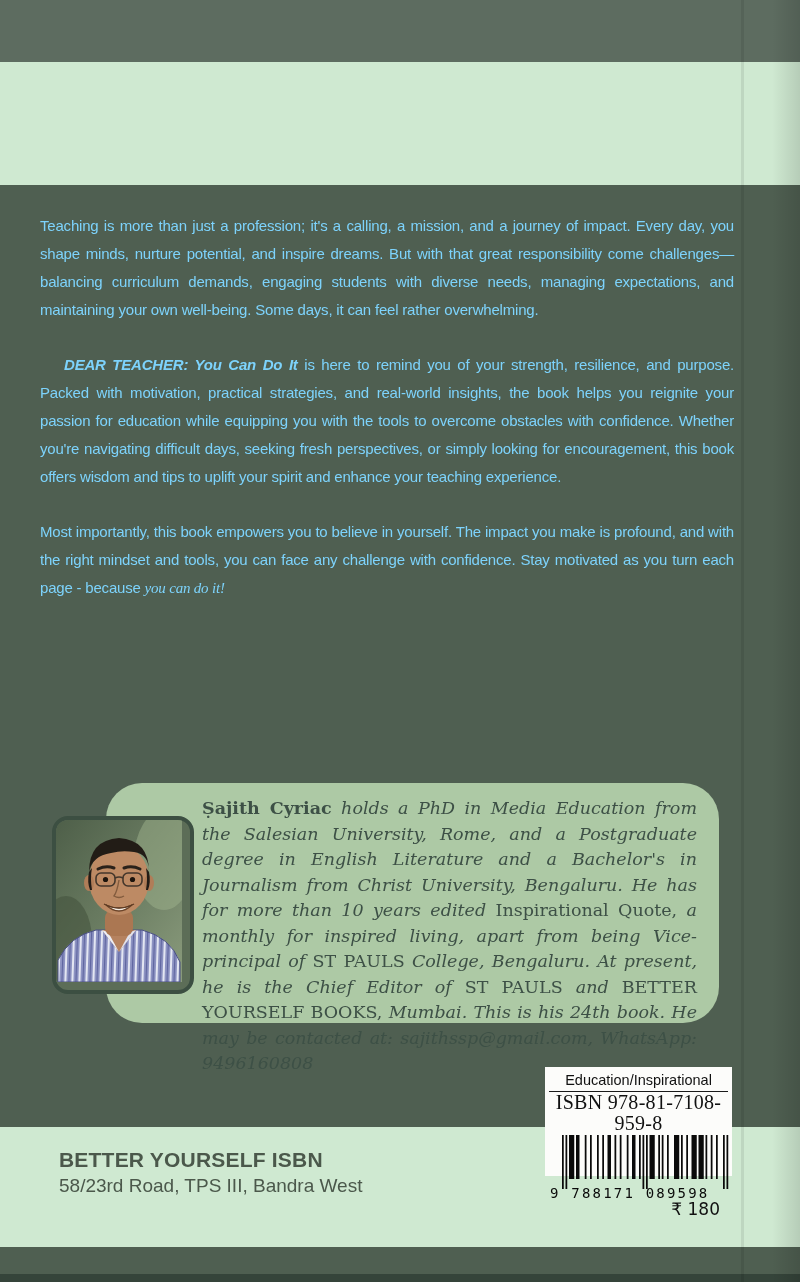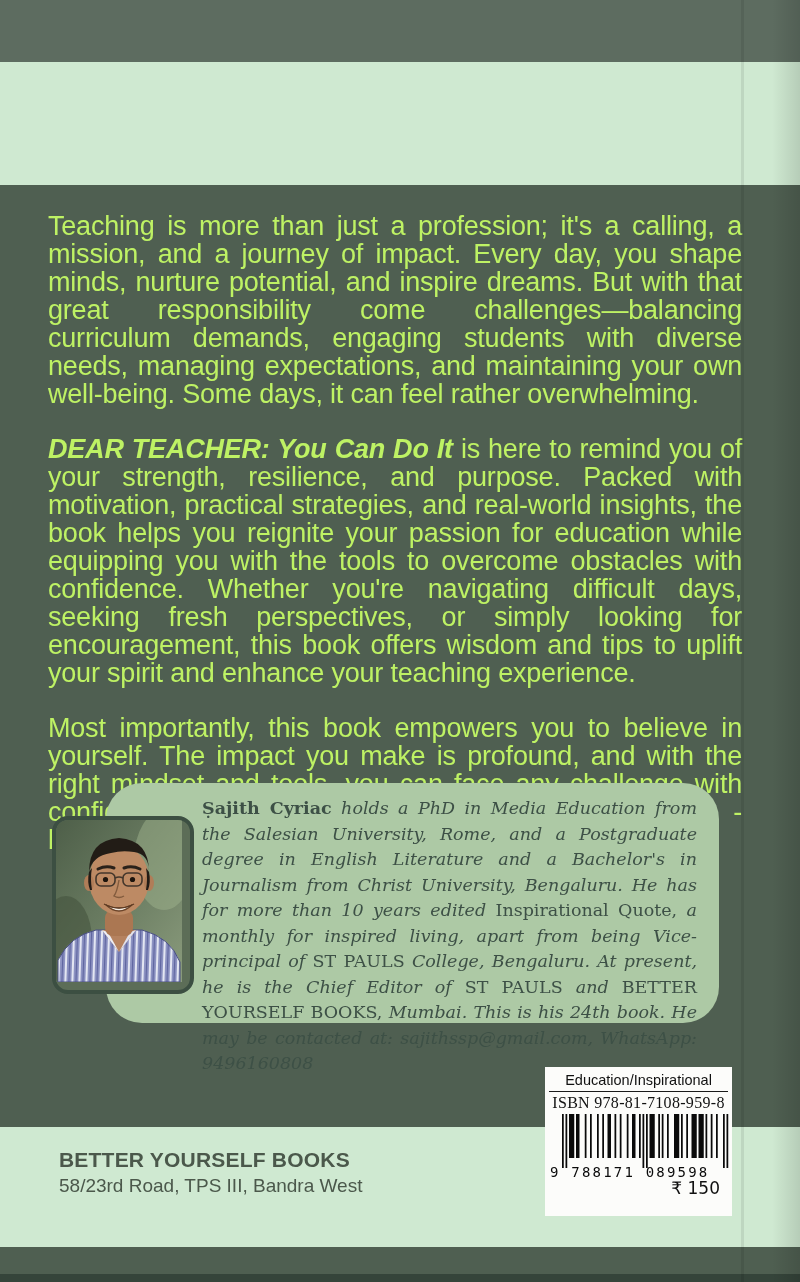--- a/index.html
+++ b/index.html
@@ -7,26 +7,26 @@
     position:relative;width:800px;height:1282px;overflow:hidden;
     background:#4f5f51;font-family:"Liberation Sans","DejaVu Sans",sans-serif;
   }
   .top-band{position:absolute;left:0;top:0;width:800px;height:62px;background:#5d6c60;}
   .mint-top{position:absolute;left:0;top:62px;width:800px;height:123px;background:#cfe9d1;}
   .mint-bottom{position:absolute;left:0;top:1127px;width:800px;height:120px;background:#cfe9d1;}
   .bottom-strip{position:absolute;left:0;top:1247px;width:800px;height:35px;background:#4f5f51;}
   .bottom-edge{position:absolute;left:0;top:1274px;width:800px;height:8px;background:#35443a;}
 
   .blurb{
-    position:absolute;left:48px;top:212px;width:694px;
-    color:#bef264;font-size:27px;line-height:28px;letter-spacing:-0.2px;
+    position:absolute;left:40px;top:212px;width:694px;
+    color:#7dd3fc;font-size:15px;line-height:28px;letter-spacing:-0.2px;
     text-align:justify;
   }
   .blurb p{margin:0 0 27px 0;}
-  .title-bi{font-weight:bold;font-style:italic;}
+  .title-bi{font-weight:bold;font-style:italic;margin-left:24px;}
   .em-i{font-style:italic;font-family:Liberation Serif, serif;}
 
   .bio-box{
     position:absolute;left:106px;top:783px;width:613px;height:240px;
     background:#adc9a5;border-radius:36px;
   }
   .photo-frame{
     position:absolute;left:-54px;top:33px;width:134px;height:170px;
     border:4px solid #3c4f42;border-radius:16px;overflow:hidden;
     background:#5c6d57;
@@ -39,27 +39,27 @@
     color:#3d5046;text-align:justify;
   }
   .bio-name{font-style:normal;font-weight:bold;}
   .bio-roman{font-style:normal;}
 
   .publisher{position:absolute;left:59px;top:1146px;color:#4b584b;}
   .publisher .pub-name{font-weight:bold;font-size:21px;line-height:27px;letter-spacing:0.2px;}
   .publisher .pub-addr{font-size:19px;line-height:26px;}
 
   .barcode-box{
-    position:absolute;left:545px;top:1067px;width:187px;height:149px;
+    position:absolute;left:545px;top:1067px;width:187px;height:109px;
     background:#fcfcfa;box-sizing:border-box;padding-top:4px;
     text-align:center;color:#111;
   }
   .bc-category{font-size:14.5px;line-height:18px;}
   .bc-rule{height:1px;background:#1a1a1a;margin:2px 4px 0 4px;}
-  .bc-isbn{font-family:"Liberation Serif","DejaVu Serif",serif;font-size:16px;line-height:21px;letter-spacing:0.3px;}
+  .bc-isbn{font-family:"Liberation Serif","DejaVu Serif",serif;font-size:20px;line-height:21px;letter-spacing:0.3px;}
   .bc-svg{display:block;margin:1px auto 0 auto;}
   .bc-price{font-size:17px;text-align:right;padding-right:12px;margin-top:-2px;font-family:"DejaVu Sans",sans-serif;}
 
   .crease{position:absolute;left:741px;top:0;width:3px;height:1282px;background:rgba(0,0,0,0.08);pointer-events:none;}
   .edge-shade{position:absolute;right:0;top:0;width:28px;height:1282px;
     background:linear-gradient(to right,rgba(0,0,0,0),rgba(0,0,0,0.12));pointer-events:none;}
 </style>
 </head>
 <body>
 
@@ -125,21 +125,21 @@
         <path d="M50,85 Q63,97 76,85 Q63,91 50,85 Z" fill="#f4efe6" stroke="#6b4328" stroke-width="1.2"></path>
         <path d="M48,84 Q63,92 78,84" stroke="#5d3a22" stroke-width="1.4" fill="none"></path>
       </svg>
     </div>
     <p class="bio-text">
       <span class="bio-name">Ṣajith Cyriac</span><span> holds a PhD in Media Education from the Salesian University, Rome, and a Postgraduate degree in English Literature and a Bachelor's in Journalism from Christ University, Bengaluru. He has for more than 10 years edited </span><span class="bio-roman">Inspirational Quote,</span><span> a monthly for inspired living, apart from being Vice-principal of </span><span class="bio-roman">ST PAULS</span><span> College, Bengaluru. At present, he is the Chief Editor of </span><span class="bio-roman">ST PAULS</span><span> and </span><span class="bio-roman">BETTER YOURSELF BOOKS,</span><span> Mumbai. This is his 24th book. He may be contacted at: sajithssp@gmail.com, WhatsApp: 9496160808</span>
     </p>
   </div>
 
   <div class="publisher">
-    <div class="pub-name">BETTER YOURSELF BOOKS</div>
+    <div class="pub-name">BETTER YOURSELF ISBN</div>
     <div class="pub-addr">58/23rd Road, TPS III, Bandra West</div>
   </div>
 
   <div class="barcode-box">
     <div class="bc-category">Education/Inspirational</div>
     <div class="bc-rule"></div>
     <div class="bc-isbn">ISBN 978-81-7108-959-8</div>
     <svg class="bc-svg" width="180" height="66" viewBox="0 0 180 66">
         <rect x="177.50" y="0" width="1.75" height="54" fill="#0a0a0a"></rect>
         <rect x="174.00" y="0" width="1.75" height="54" fill="#0a0a0a"></rect>
@@ -166,19 +166,19 @@
         <rect x="53.25" y="0" width="1.75" height="44" fill="#0a0a0a"></rect>
         <rect x="48.00" y="0" width="1.75" height="44" fill="#0a0a0a"></rect>
         <rect x="41.00" y="0" width="1.75" height="44" fill="#0a0a0a"></rect>
         <rect x="35.75" y="0" width="1.75" height="44" fill="#0a0a0a"></rect>
         <rect x="27.00" y="0" width="3.50" height="44" fill="#0a0a0a"></rect>
         <rect x="20.00" y="0" width="5.25" height="44" fill="#0a0a0a"></rect>
         <rect x="16.50" y="0" width="1.75" height="54" fill="#0a0a0a"></rect>
         <rect x="13.00" y="0" width="1.75" height="54" fill="#0a0a0a"></rect>
       <text x="1" y="63" font-family="DejaVu Sans Mono, monospace" font-size="14" letter-spacing="2.2" fill="#0a0a0a">9 788171 089598</text>
     </svg>
-    <div class="bc-price">₹ 150</div>
+    <div class="bc-price">₹ 180</div>
   </div>
 
   <div class="crease"></div>
   <div class="edge-shade"></div>
 
 </div>
 
 </body></html>

